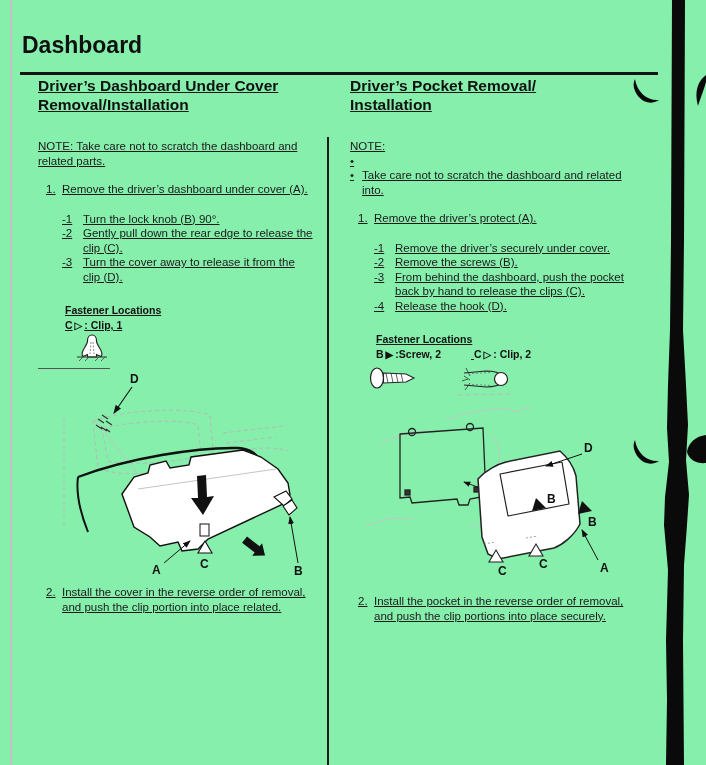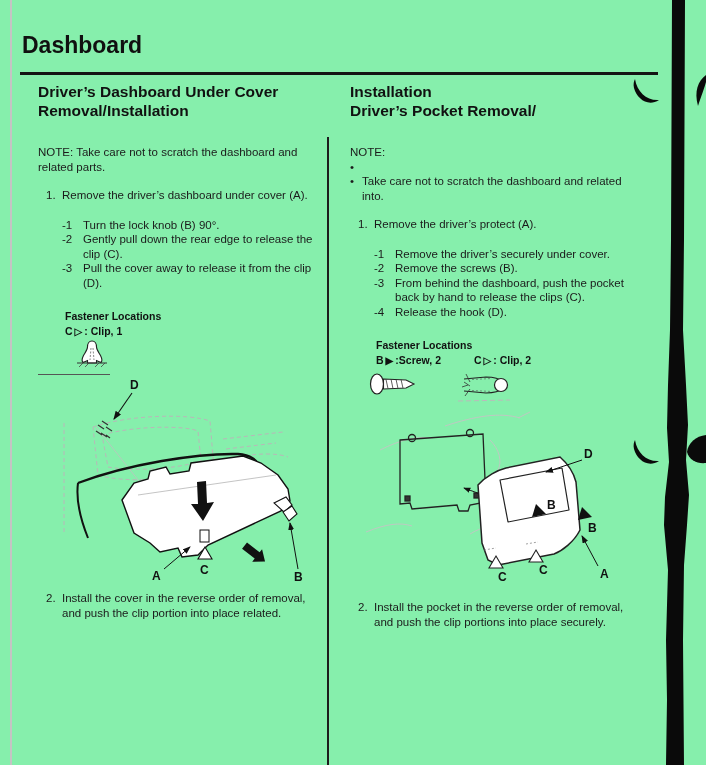--- a/index.html
+++ b/index.html
@@ -2,21 +2,21 @@
 <html><head>
 <meta charset="utf-8">
 <style>
   html,body{margin:0;padding:0;background:#fff;}
   .page{position:relative;width:706px;height:765px;background:#86efac;overflow:hidden;
         font-family:"Liberation Sans",sans-serif;color:#1b1b1b;}
   .left-edge{position:absolute;left:10px;top:0;width:2px;height:765px;background:#c4c4c4;}
   .page-title{position:absolute;left:22px;top:32px;margin:0;font-size:23px;font-weight:bold;color:#101010;}
   .title-rule{position:absolute;left:20px;top:72px;width:638px;height:3px;background:#141414;}
   .col-divider{position:absolute;left:327px;top:137px;width:2px;height:628px;background:#1c1c1c;}
-  .col{position:absolute;top:82px;}
+  .col{position:absolute;top:76px;text-decoration:underline;}
   .col-left{left:38px;width:276px;}
   .col-right{left:350px;width:280px;}
   .col h2{margin:0;font-size:15.5px;line-height:19px;font-weight:bold;color:#111;}
   .body-txt{font-size:11.5px;line-height:14.5px;}
   .note-block{margin-top:25px;}
   .note-line{display:flex;}
   .bullet{width:12px;flex:none;text-align:left;}
   .step{display:flex;margin-top:14px;}
   .step .num{flex:none;width:16px;margin-left:8px;}
   .step .stext{flex:1;}
@@ -64,21 +64,21 @@
       <div class="substep">
         <span class="num">-1</span>
         <span class="stext">Turn the lock knob (B) 90°.</span>
       </div>
       <div class="substep">
         <span class="num">-2</span>
         <span class="stext">Gently pull down the rear edge to release the clip (C).</span>
       </div>
       <div class="substep">
         <span class="num">-3</span>
-        <span class="stext">Pull the cover away to release it from the clip (D).</span>
+        <span class="stext">Turn the cover away to release it from the clip (D).</span>
       </div>
     </div>
 
     <div class="fastener">
       <div>Fastener Locations</div>
       <div class="f-line">
         <span>C</span><span class="marker">▷</span><span>: Clip, 1</span>
       </div>
     </div>
 
@@ -144,22 +144,22 @@
     </svg>
 
     <div class="step body-txt" style="margin-top:8px">
       <span class="num">2.</span>
       <span class="stext">Install the cover in the reverse order of removal, and push the clip portion into place related.</span>
     </div>
   </section>
 
   <section class="col col-right">
     <h2>
+      <div>Driver’s Pocket Removal/</div>
       <div>Installation</div>
-      <div>Driver’s Pocket Removal/</div>
     </h2>
 
     <div class="body-txt note-block">
       <div>NOTE:</div>
       <div class="note-line">
         <span class="bullet">•</span>
       </div>
       <div class="note-line">
         <span class="bullet">•</span>
         <span class="stext">Take care not to scratch the dashboard and related into.</span>

